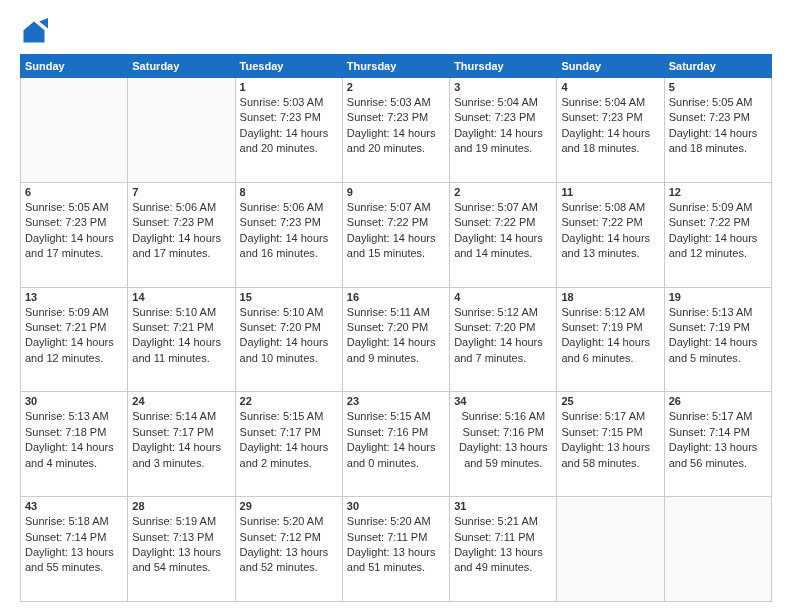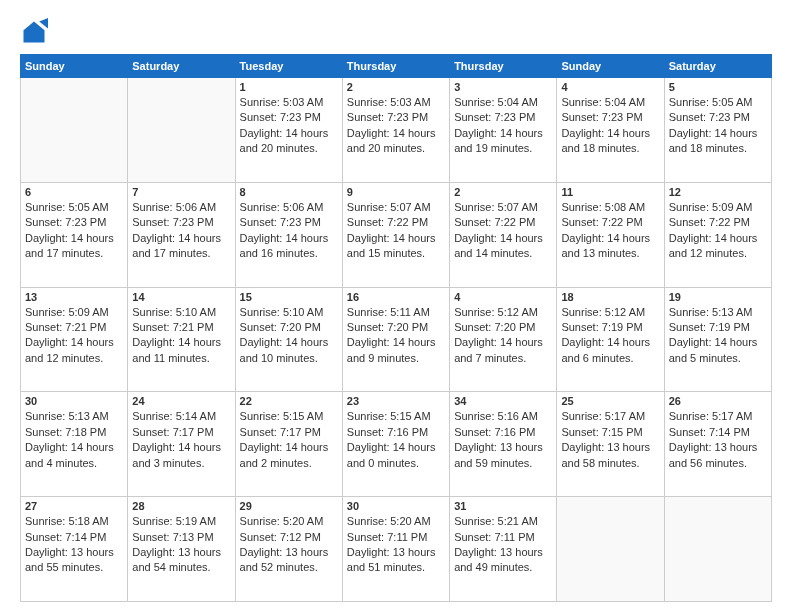--- a/index.html
+++ b/index.html
@@ -301,21 +301,21 @@
           </td>
           <td>
             <span class="day-number">23</span>
             <div class="day-info" style="white-space: pre-line;">Sunrise: 5:15 AM
 Sunset: 7:16 PM
 Daylight: 14 hours
 and 0 minutes.</div>
           </td>
           <td>
             <span class="day-number">34</span>
-            <div class="day-info" style="white-space: pre-line;">Sunrise: 5:16 AM
+            <div class="day-info" style="white-space: pre-line; text-align: center;">Sunrise: 5:16 AM
 Sunset: 7:16 PM
 Daylight: 13 hours
 and 59 minutes.</div>
           </td>
           <td>
             <span class="day-number">25</span>
             <div class="day-info" style="white-space: pre-line;">Sunrise: 5:17 AM
 Sunset: 7:15 PM
 Daylight: 13 hours
 and 58 minutes.</div>
@@ -323,21 +323,21 @@
           <td>
             <span class="day-number">26</span>
             <div class="day-info" style="white-space: pre-line;">Sunrise: 5:17 AM
 Sunset: 7:14 PM
 Daylight: 13 hours
 and 56 minutes.</div>
           </td>
         </tr>
         <tr>
           <td>
-            <span class="day-number">27</span>
+            <span class="day-number">43</span>
             <div class="day-info" style="white-space: pre-line;">Sunrise: 5:18 AM
 Sunset: 7:14 PM
 Daylight: 13 hours
 and 55 minutes.</div>
           </td>
           <td>
             <span class="day-number">28</span>
             <div class="day-info" style="white-space: pre-line;">Sunrise: 5:19 AM
 Sunset: 7:13 PM
 Daylight: 13 hours

